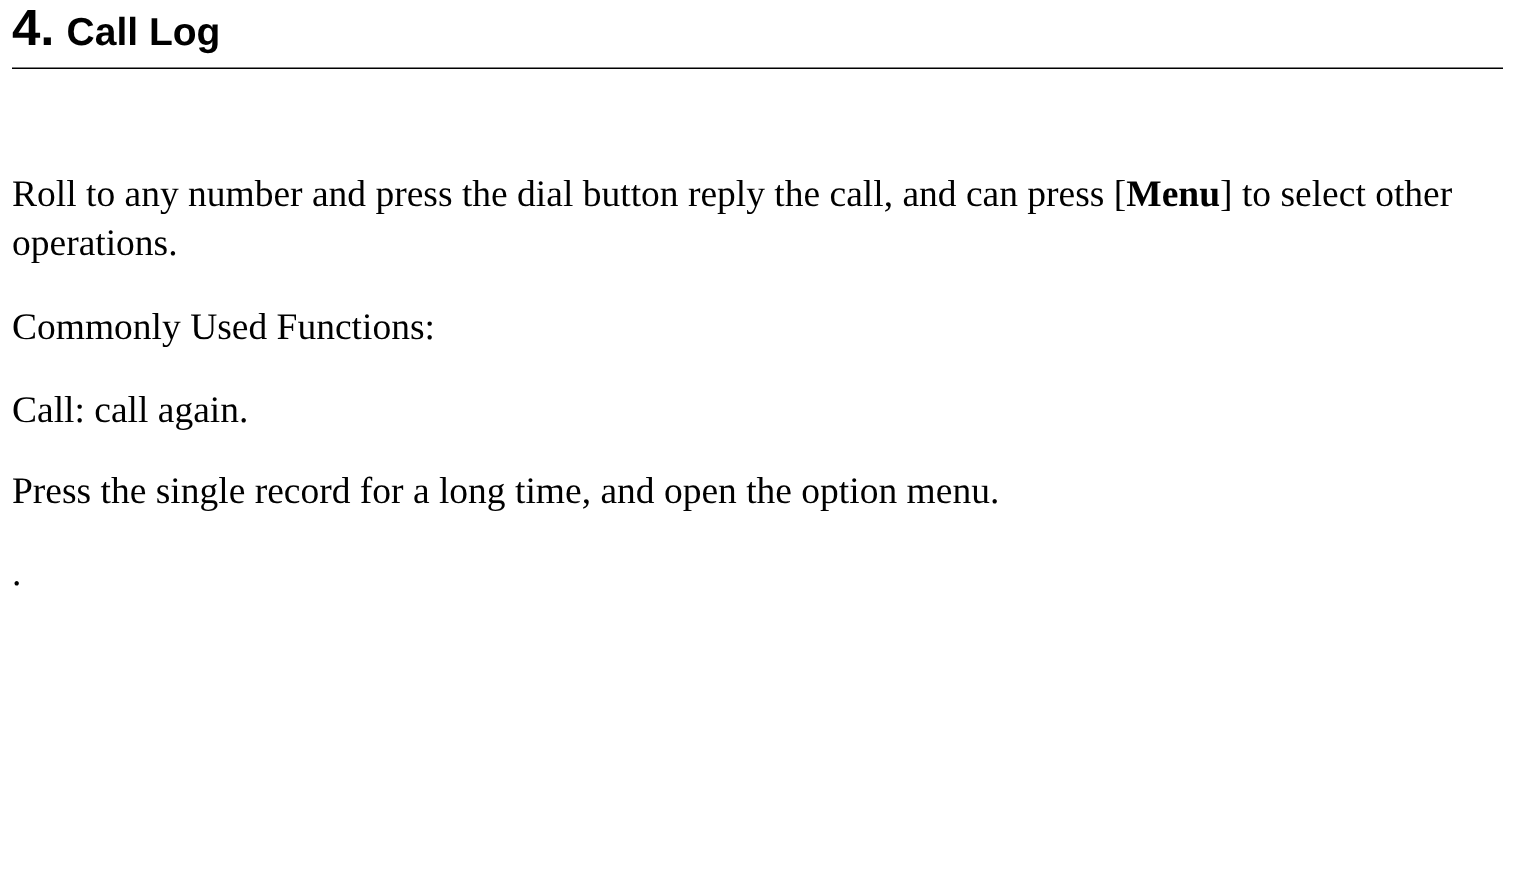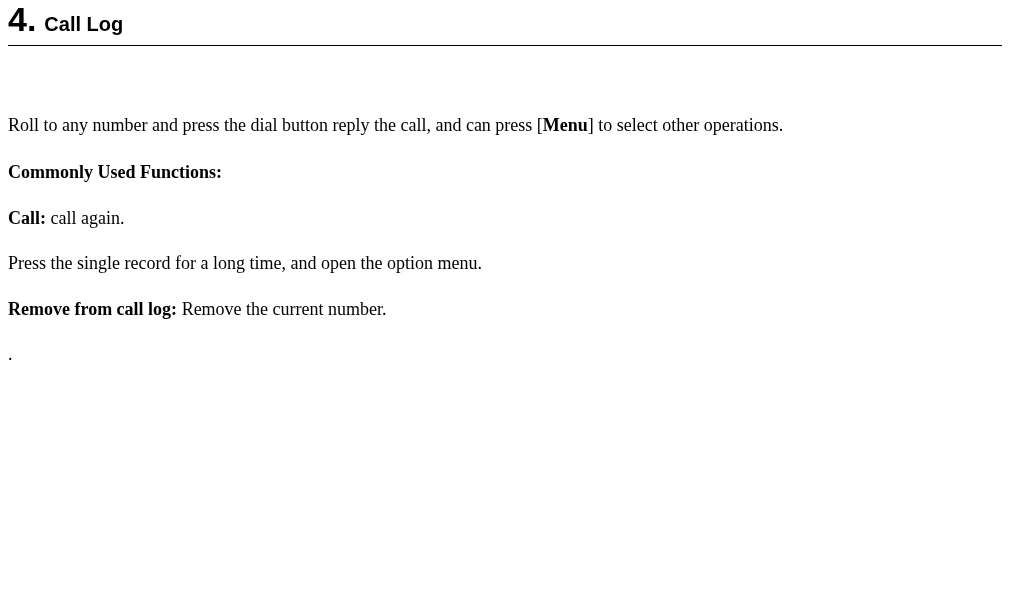--- a/index.html
+++ b/index.html
@@ -23,35 +23,35 @@
       padding-bottom: 6px;
       margin-bottom: 68px;
     }
     .section-number {
       font-size: 34px;
       font-weight: bold;
       font-family: Arial, Helvetica, sans-serif;
       vertical-align: baseline;
     }
     .section-title {
-      font-size: 20px;
+      font-size: 26px;
       font-weight: bold;
       font-family: Arial, Helvetica, sans-serif;
       vertical-align: baseline;
       margin-left: 4px;
     }
     .content {
-      font-size: 18px;
+      font-size: 25px;
       line-height: 1.3;
     }
     .paragraph {
       margin-bottom: 24px;
     }
     .bold {
-      font-weight: bold;
+      font-weight: normal;
     }
     .menu-word {
       font-weight: bold;
     }
     .gap-small {
       margin-bottom: 22px;
     }
     .gap-med {
       margin-bottom: 24px;
     }
@@ -84,22 +84,19 @@
     </div>
 
     <div class="paragraph gap-small">
       <span>Press the single record for a long time, and open the option menu.</span>
     </div>
 
 
 
 
 
-    <div class="paragraph gap-small">
-      <span class="bold">Remove from call log:</span><span> Remove the current number.</span>
-    </div>
 
     <div class="trailing-dot">
       <span>.</span>
     </div>
 
   </div>
 </div>
 
 </body></html>

